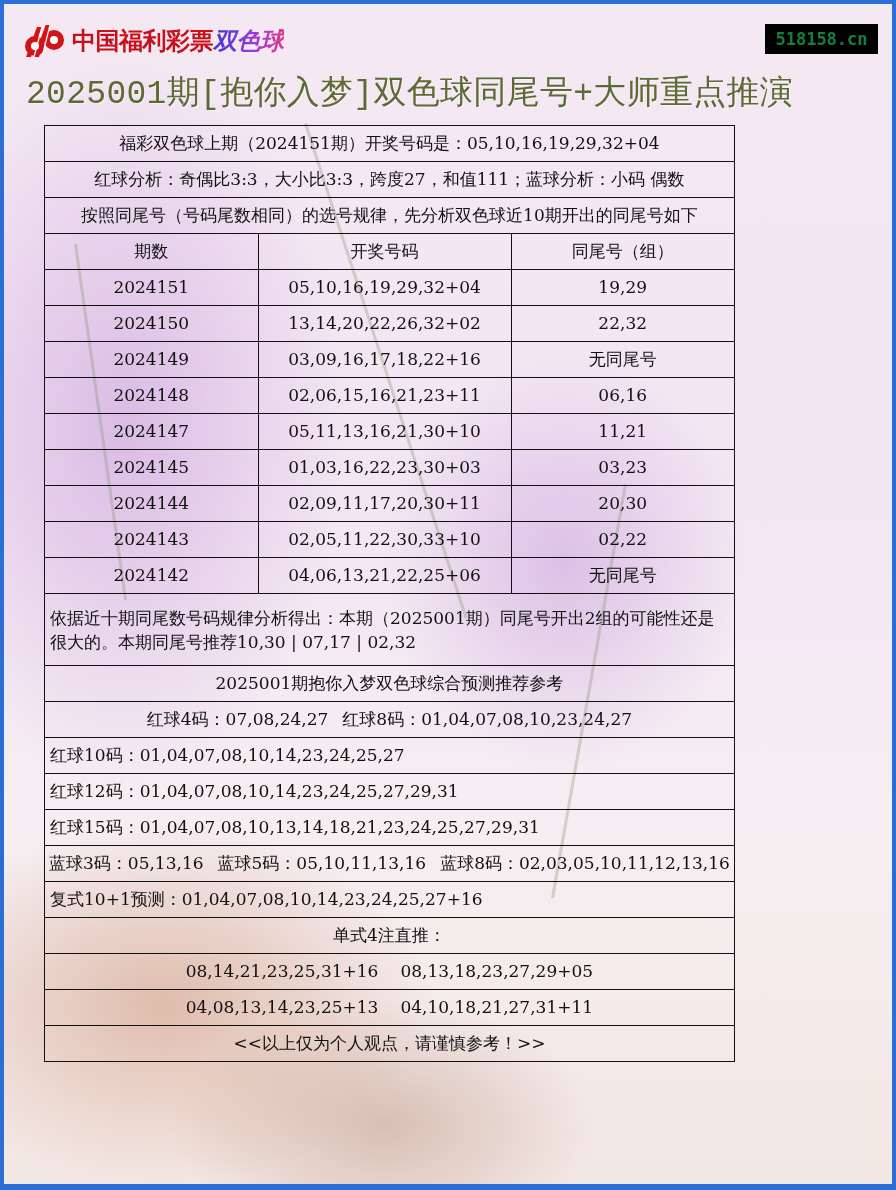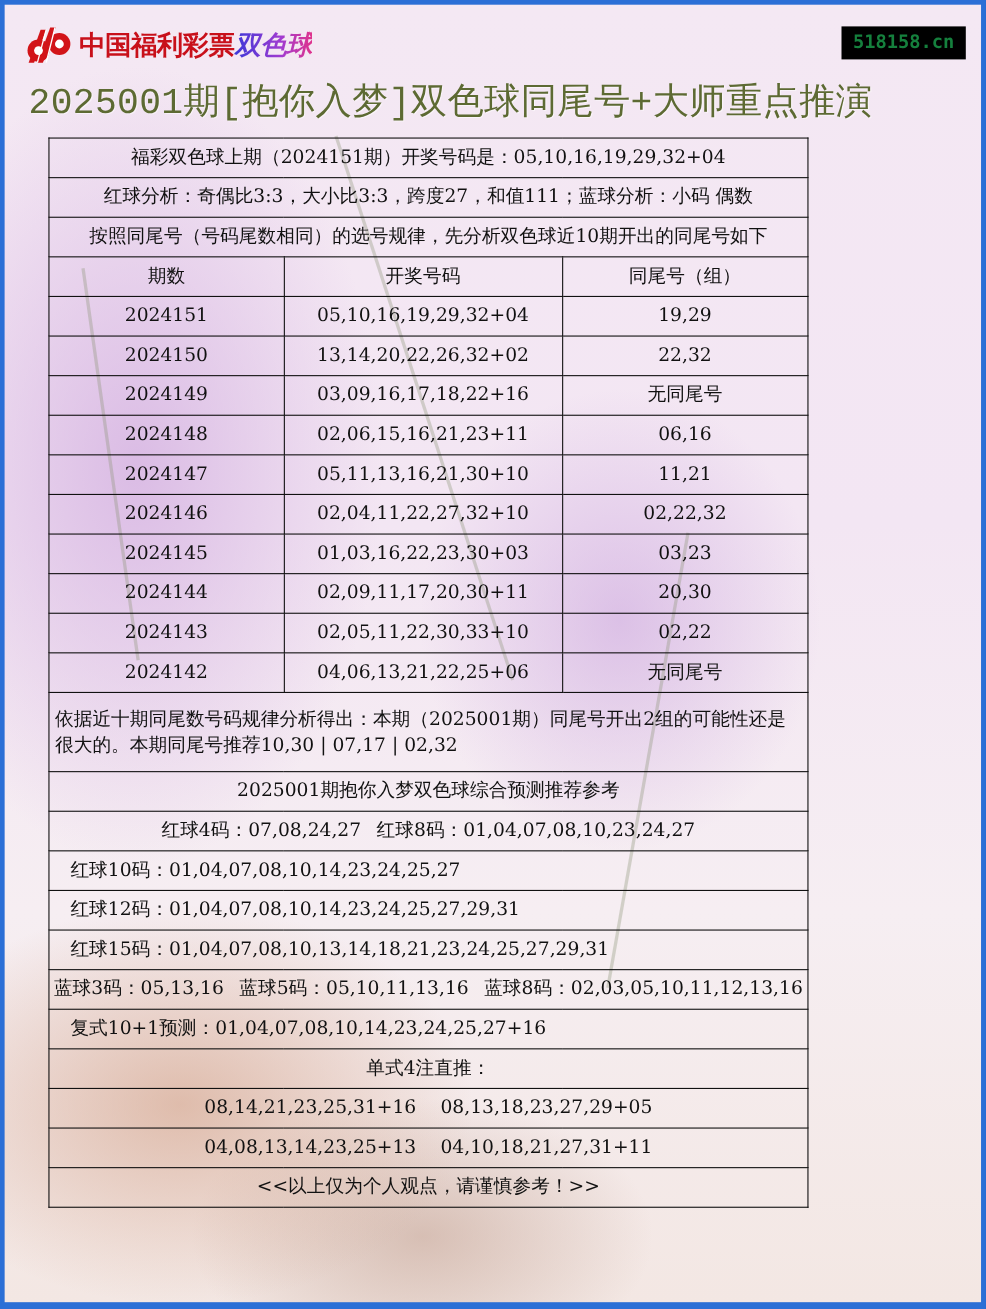--- a/index.html
+++ b/index.html
@@ -64,21 +64,21 @@
       background: transparent;
     }
     table.main td {
       border: 1.5px solid #111;
       height: 36px;
       text-align: center;
       vertical-align: middle;
       padding: 0 4px;
       white-space: nowrap;
     }
-    table.main td.left { text-align: left; padding-left: 19px; }
+    table.main td.left { text-align: left; padding-left: 5px; }
     table.main td.para {
       text-align: left; white-space: normal; height: 72px;
       padding: 4px 4px 4px 5px; line-height: 24px; font-size: 17px;
     }
     .col1 { width: 281px; }
     .col2 { width: 280px; }
     .col3 { width: 282px; }
     .sp { display: inline-block; width: 14px; }
     .sp2 { display: inline-block; width: 22px; }
   </style>
@@ -151,25 +151,20 @@
         <td>2024148</td>
         <td>02,06,15,16,21,23+11</td>
         <td>06,16</td>
       </tr>
       <tr>
         <td>2024147</td>
         <td>05,11,13,16,21,30+10</td>
         <td>11,21</td>
       </tr>
       <tr>
-        <td>2024146</td>
-        <td>02,04,11,22,27,32+10</td>
-        <td>02,22,32</td>
-      </tr>
-      <tr>
         <td>2024145</td>
         <td>01,03,16,22,23,30+03</td>
         <td>03,23</td>
       </tr>
       <tr>
         <td>2024144</td>
         <td>02,09,11,17,20,30+11</td>
         <td>20,30</td>
       </tr>
       <tr>

